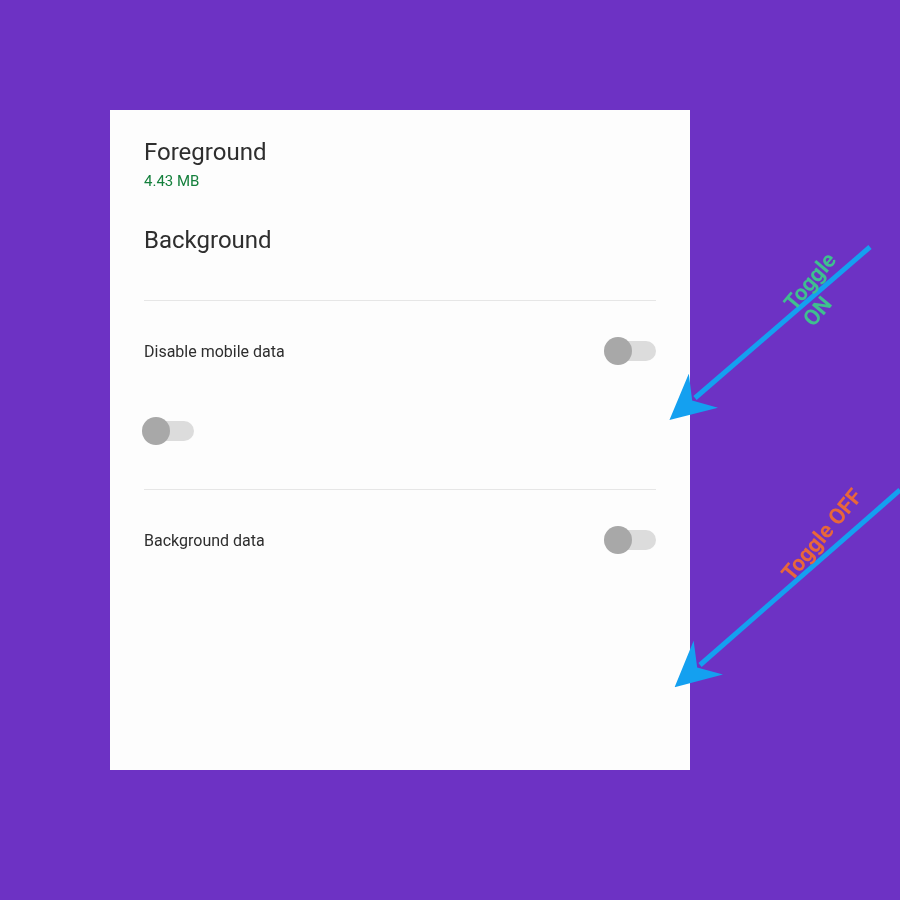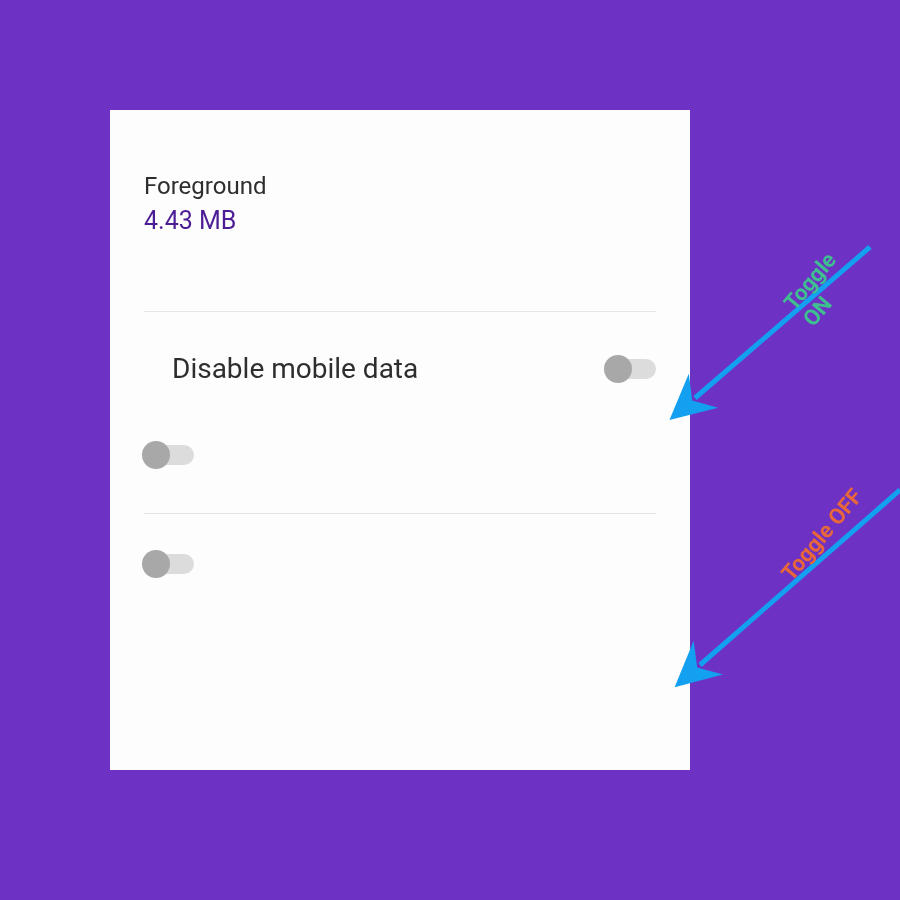--- a/index.html
+++ b/index.html
@@ -11,52 +11,51 @@
       position: relative;
       overflow: hidden;
     }
     .panel {
       position: absolute;
       left: 110px;
       top: 110px;
       width: 580px;
       height: 660px;
       background: #fdfdfd;
-      padding: 48px 34px 0 34px;
+      padding: 14px 34px 0 34px;
     }
     .usage-block {
       padding: 14px 0 22px 0;
     }
     .usage-title {
       font-size: 24px;
       color: #2e2e2e;
       font-weight: 400;
       margin-bottom: 6px;
     }
     .usage-value {
-      font-size: 25px;
-      color: #4c1d95;
+      font-size: 15px;
+      color: #15803d;
       font-weight: 400;
     }
     .divider {
       height: 1px;
       background: #e6e6e6;
       margin: 18px 0 10px 0;
     }
     .toggle-row {
       display: flex;
       align-items: center;
       justify-content: space-between;
       padding: 30px 0;
     }
     .toggle-label {
-      font-size: 28px;
+      font-size: 16px;
       color: #2e2e2e;
       font-weight: 400;
-      margin-left: 28px;
     }
     .toggle {
       position: relative;
       width: 50px;
       height: 20px;
       background: #dcdcdc;
       border-radius: 10px;
       cursor: pointer;
     }
     .toggle-knob {
@@ -95,40 +94,42 @@
 <body>
 
 <div class="panel">
 
   <div class="usage-block">
     <div class="usage-title">Foreground</div>
     <div class="usage-value">4.43 MB</div>
   </div>
 
   <div class="usage-block">
+    <div class="usage-title">Background</div>
   </div>
 
   <div class="divider"></div>
 
   <div class="toggle-row">
     <div class="toggle-label">Disable mobile data</div>
     <div class="toggle">
       <div class="toggle-knob"></div>
     </div>
   </div>
 
   <div class="toggle-row">
     <div class="toggle">
       <div class="toggle-knob"></div>
     </div>
   </div>
 
   <div class="divider"></div>
 
   <div class="toggle-row">
+    <div class="toggle-label">Background data</div>
     <div class="toggle">
       <div class="toggle-knob"></div>
     </div>
   </div>
 
 </div>
 
 <svg class="arrow-svg" style="left:0;top:0;width:900px;height:900px;">
   <defs>
     <marker id="ah1" viewBox="0 0 12 12" refX="3" refY="6" markerWidth="9" markerHeight="9" orient="auto">

